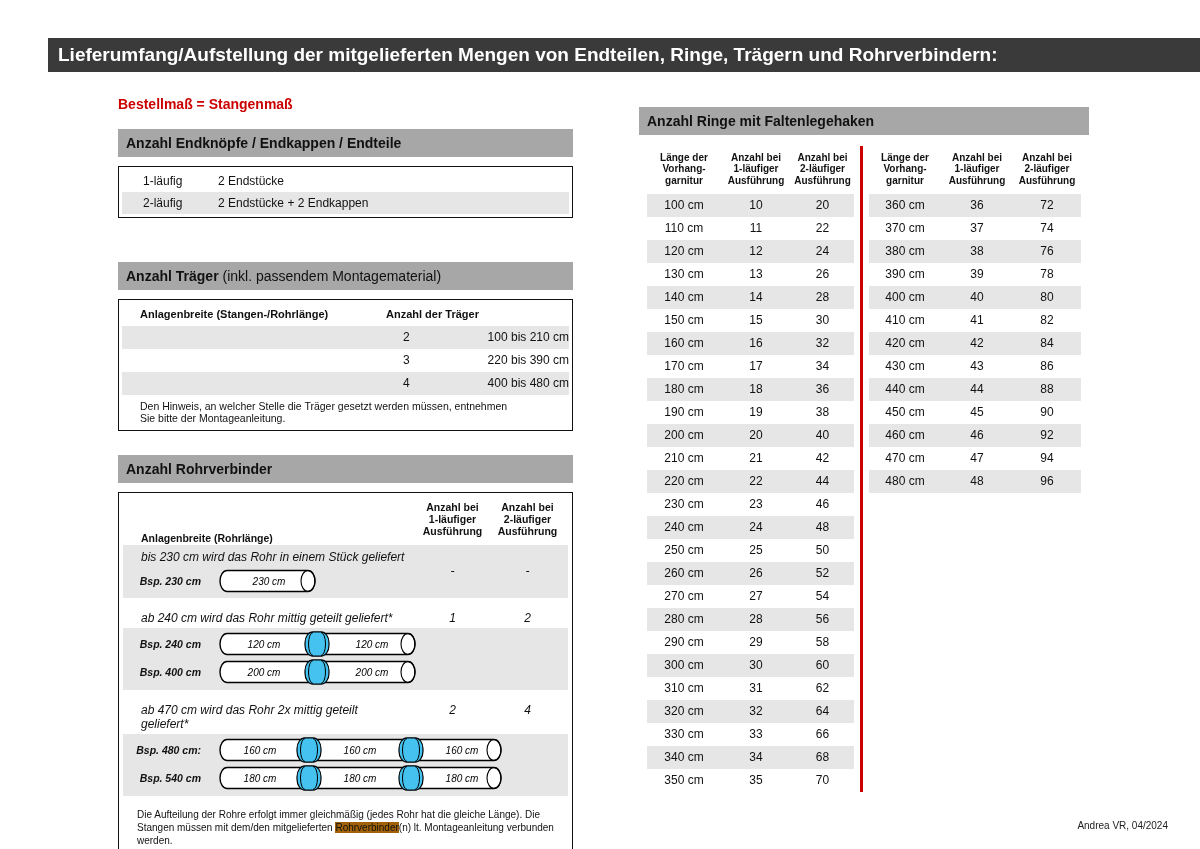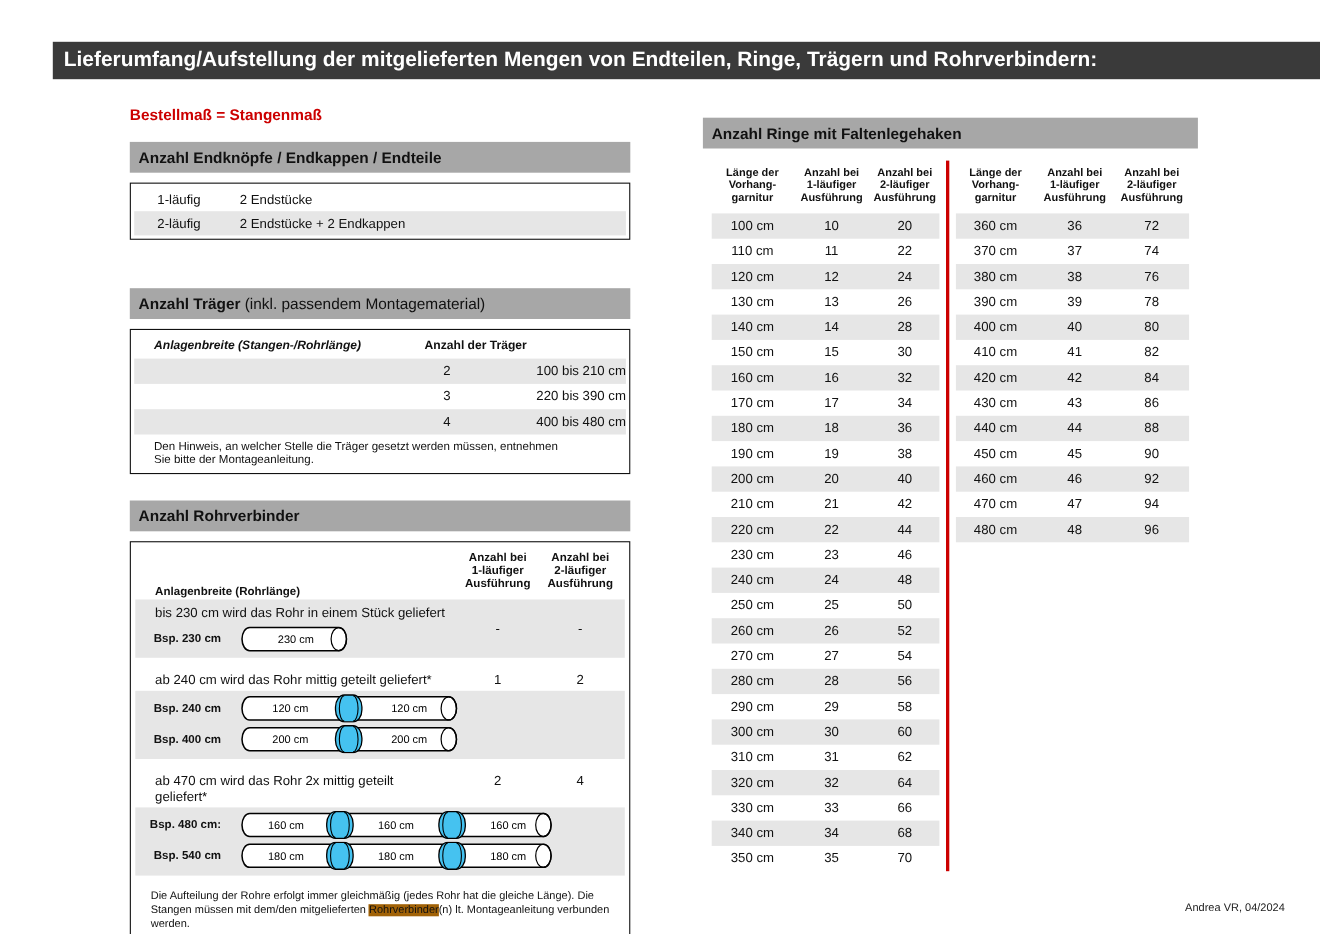--- a/index.html
+++ b/index.html
@@ -23,34 +23,34 @@
   .box { border:1px solid #111; background:#fff; }
 
   
   .box-endteile { padding:3px; margin-bottom:44px; }
   .et-row { height:22px; line-height:22px; display:flex; font-size:12px; padding-left:21px; }
   .et-label { width:75px; }
 
   
   .box-traeger { padding:2px 3px 0 3px; margin-bottom:24px; }
   .tr-head { position:relative; height:24px; line-height:24px; font-size:11px; font-weight:bold; }
-  .tr-h1 { position:absolute; left:18px;font-style:italic; }
+  .tr-h1 { position:absolute; left:18px; }
   .tr-h2 { position:absolute; left:264px; }
   .tr-row { position:relative; height:23px; line-height:23px; font-size:12px; padding-left:18px;text-align:right; }
   .tr-count { position:absolute; left:281px; top:0; }
   .tr-note { font-size:10.5px; line-height:12px; padding:5px 55px 6px 18px; }
 
   
   .box-rohr { padding:0 0 2px 0; }
   .rohr-head { position:relative; height:52px; }
   .rohr-h1 { position:absolute; left:22px; top:26px; font-size:10.5px; font-weight:bold;margin-top:13px; }
   .rohr-hc { position:absolute; top:8px; width:75px; text-align:center; font-size:10.5px;
              font-weight:bold; line-height:12px; }
   .c1 { left:296px; } .c2 { left:371px; }
-  .rohr-group { position:relative; margin:0 4px 8px 4px; }
+  .rohr-group { position:relative; margin:0 4px 8px 4px;font-style:italic; }
   .rohr-group.shade { padding-bottom:3px; }
   .rohr-text-row { padding:5px 160px 3px 18px; font-size:12px; line-height:14px; }
   .rohr-examples { background:#e6e6e6; padding:2px 0 4px 0; }
   .val { position:absolute; width:75px; text-align:center; font-size:12px; top:5px; }
   .v1 { left:292px; } .v2 { left:367px; }
   .val.mid { top:50%; margin-top:-8px; }
   .ex-row { display:flex; align-items:center; height:28px; }
   .ex-label { width:96px; text-align:right; padding-right:18px; font-size:10.5px; font-weight:bold; }
   .rod { display:inline-flex; }
   .rohr-note { padding:4px 14px 8px 18px; font-size:10px; line-height:13px; }

